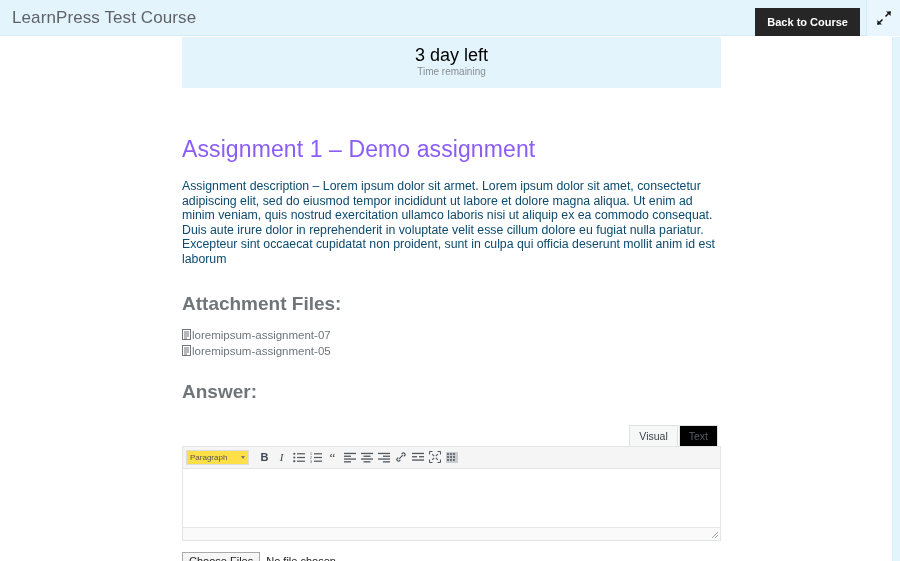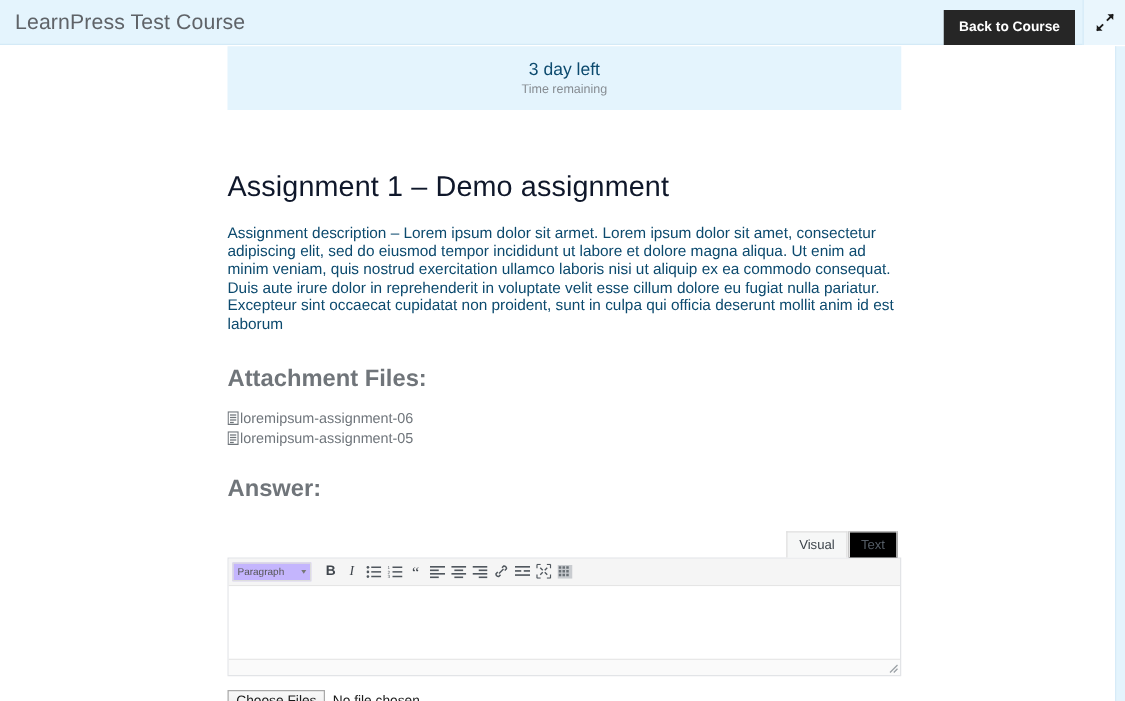--- a/index.html
+++ b/index.html
@@ -69,32 +69,32 @@
   }
 
   
   .countdown {
     background: #e4f4fd;
     height: 51px;
     display: flex; flex-direction: column;
     align-items: center; justify-content: center;
   }
   .countdown-value {
-    font-size: 14px; color: #0c4a6e; line-height: 17px;
+    font-size: 18px; color: #000000; line-height: 17px;
   }
   .countdown-label {
     font-size: 10px; color: #878d93; line-height: 14px; margin-top: 1px;
   }
 
   
   .assignment-title {
     margin: 48px 0 0 0;
     font-size: 23px;
     font-weight: 400;
-    color: #0f172a;
+    color: #8b5cf6;
     letter-spacing: .1px;
   }
   .assignment-desc {
     margin: 16px 0 0 0;
     font-size: 12.3px;
     line-height: 14.6px;
     color: #0c4a6e;
     text-align: left;
   }
   .section-title {
@@ -161,21 +161,21 @@
     background: #f5f5f5;
     border-bottom: 1px solid #e5e5e5;
     height: 22px;
     display: flex; align-items: center;
     padding: 0 3px;
   }
   .fmt-select {
     height: 15px;
     min-width: 63px;
     border: 1px solid #ddd;
-    background: #c4b5fd;
+    background: #fde047;
     font-size: 8px;
     color: #555;
     display: flex; align-items: center;
     justify-content: space-between;
     padding: 0 3px;
     margin-right: 7px;
     cursor: pointer;
     font-family: "Liberation Sans", sans-serif;
   }
   .caret {
@@ -270,21 +270,21 @@
 
     <div class="attachments">
       <div class="attach-row">
         <svg class="file-icon" viewBox="0 0 9 11">
           <rect x="0.5" y="0.5" width="8" height="10" fill="#fff" stroke="#6f757b" stroke-width="1"></rect>
           <rect x="2" y="2.5" width="5" height="1" fill="#6f757b"></rect>
           <rect x="2" y="4.5" width="5" height="1" fill="#6f757b"></rect>
           <rect x="2" y="6.5" width="5" height="1" fill="#6f757b"></rect>
           <rect x="2" y="8.5" width="3" height="1" fill="#6f757b"></rect>
         </svg>
-        <span class="attach-name">loremipsum-assignment-06</span>
+        <span class="attach-name">loremipsum-assignment-07</span>
       </div>
       <div class="attach-row">
         <svg class="file-icon" viewBox="0 0 9 11">
           <rect x="0.5" y="0.5" width="8" height="10" fill="#fff" stroke="#6f757b" stroke-width="1"></rect>
           <rect x="2" y="2.5" width="5" height="1" fill="#6f757b"></rect>
           <rect x="2" y="4.5" width="5" height="1" fill="#6f757b"></rect>
           <rect x="2" y="6.5" width="5" height="1" fill="#6f757b"></rect>
           <rect x="2" y="8.5" width="3" height="1" fill="#6f757b"></rect>
         </svg>
         <span class="attach-name">loremipsum-assignment-05</span>

